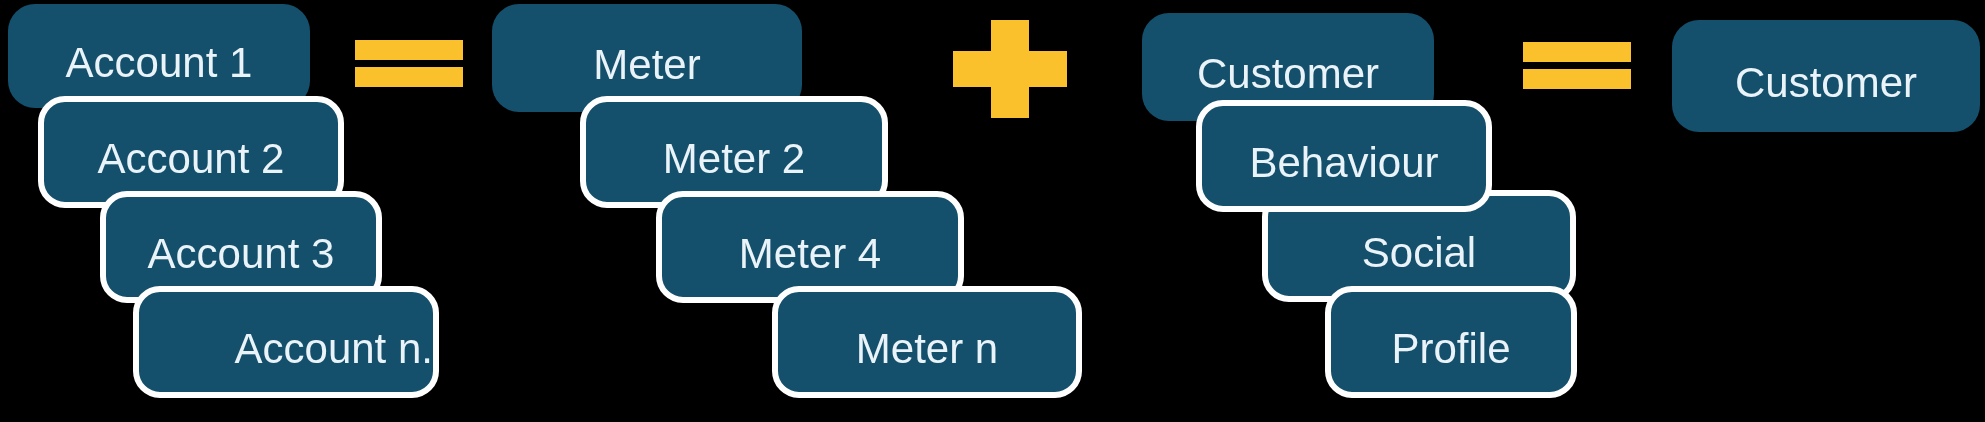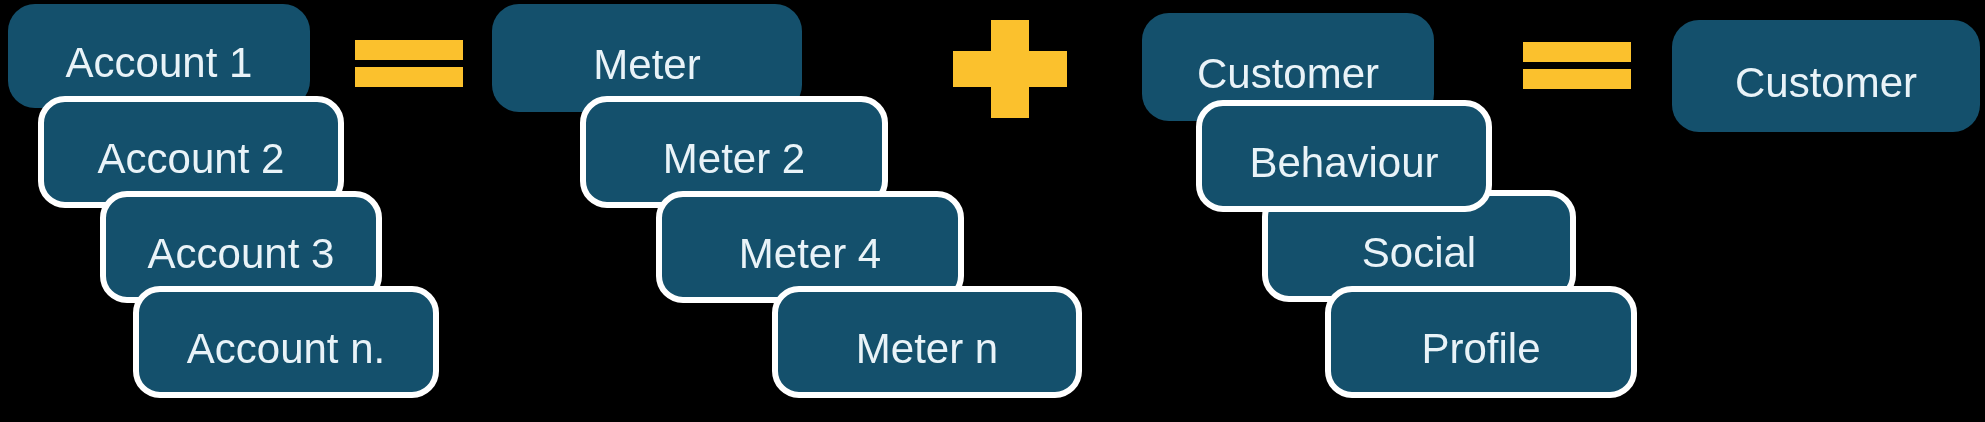--- a/index.html
+++ b/index.html
@@ -35,33 +35,33 @@
     font-size: 42px;
     line-height: 1;
     white-space: nowrap;
     margin-top: 14px;
   }
 
   
   .g1b1 { left: 8px;    top: 4px;   width: 302px; height: 104px; }
   .g1b2 { left: 38px;   top: 96px;  width: 306px; height: 112px; }
   .g1b3 { left: 100px;   top: 191px; width: 282px; height: 112px; }
-  .g1b4 { left: 133px;  top: 286px; width: 306px; height: 112px; }
+  .g1b4 { left: 133px;  top: 286px; width: 306px; height: 112px; justify-content: flex-end; }
 
   
   .g2b1 { left: 492px;  top: 4px;   width: 310px; height: 108px; }
   .g2b2 { left: 580px;  top: 96px;  width: 308px; height: 112px; }
   .g2b3 { left: 656px;  top: 191px; width: 308px; height: 112px; }
   .g2b4 { left: 772px;  top: 286px; width: 310px; height: 112px; }
 
   
   .g3b1 { left: 1142px; top: 13px;  width: 292px; height: 108px; }
   .g3b2 { left: 1196px; top: 100px; width: 296px; height: 112px; }
   .g3b3 { left: 1262px; top: 190px; width: 314px; height: 112px; }
-  .g3b4 { left: 1325px; top: 286px; width: 312px; height: 112px; }
+  .g3b4 { left: 1325px; top: 286px; width: 252px; height: 112px; }
 
   
   .g4b1 { left: 1672px; top: 20px;  width: 308px; height: 112px; }
 
   
   .op { position: absolute; }
   .equals {
     display: flex;
     flex-direction: column;
   }

